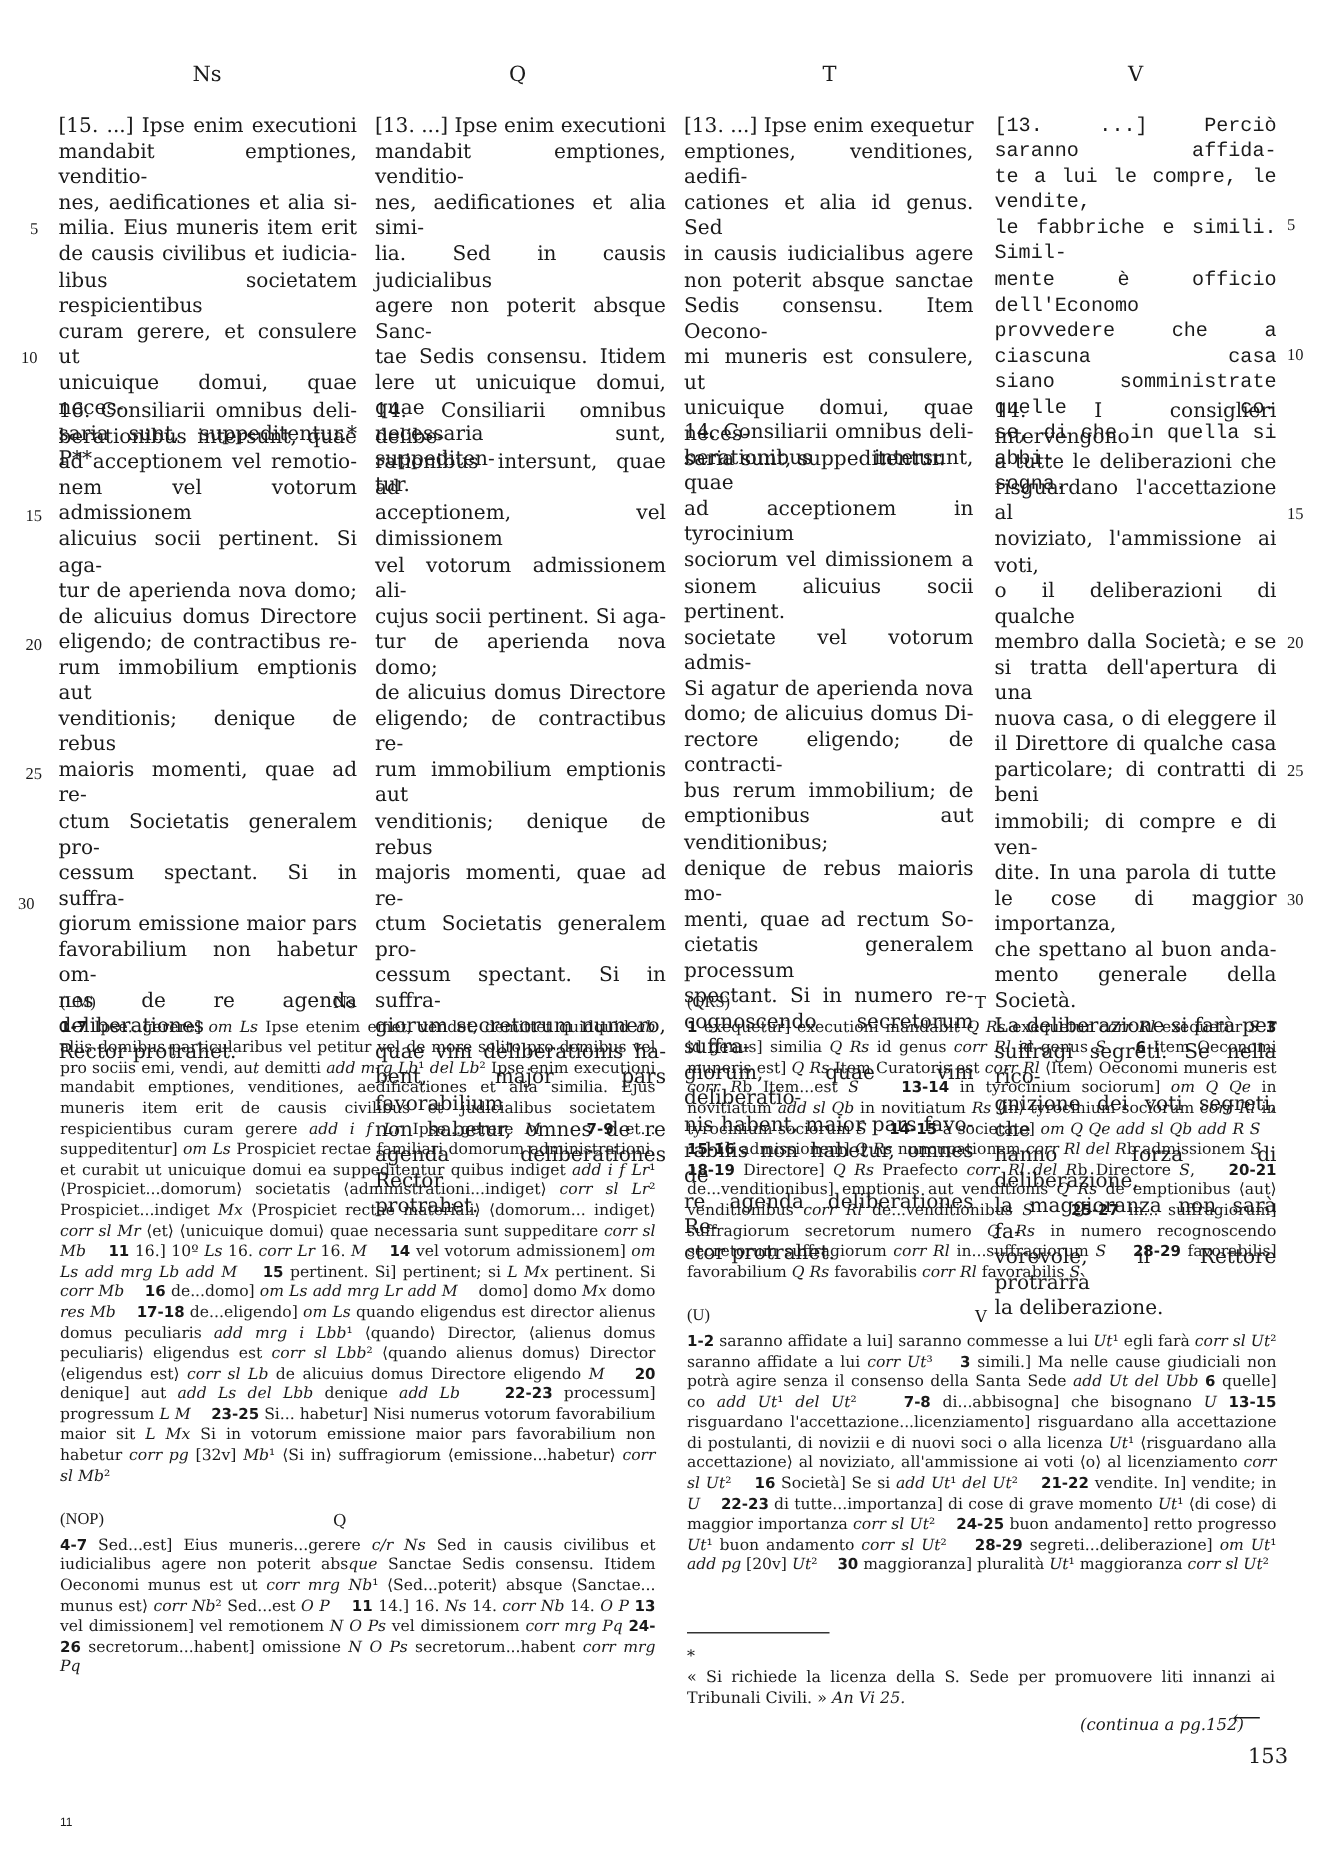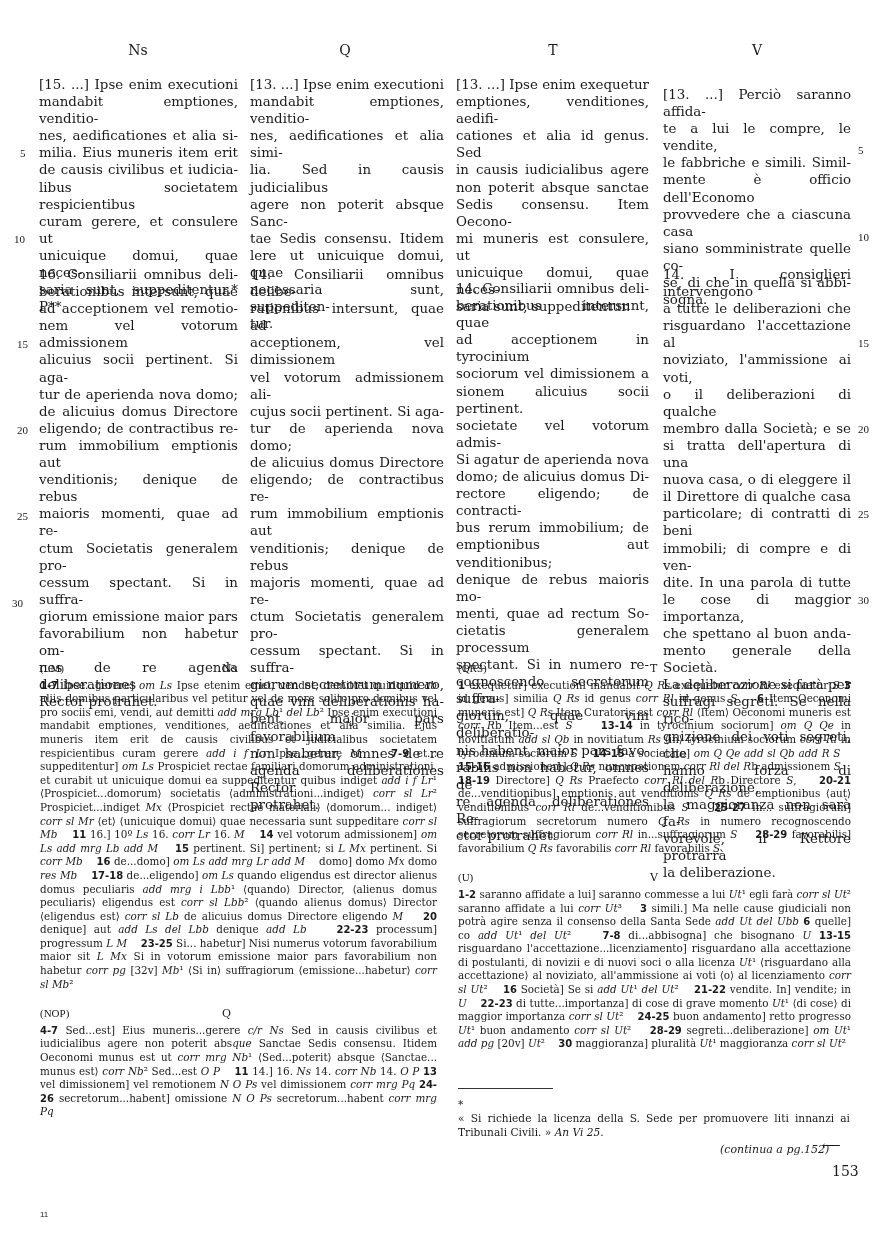--- a/index.html
+++ b/index.html
@@ -59,21 +59,21 @@
     <span class="ln" style="text-align: justify; text-align-last: justify;">[13. ...] Ipse enim exequetur</span>
     <span class="ln" style="text-align: justify; text-align-last: justify;">emptiones, venditiones, aedifi-</span>
     <span class="ln" style="text-align: justify; text-align-last: justify;">cationes et alia id genus. Sed</span>
     <span class="ln" style="text-align: justify; text-align-last: justify;">in causis iudicialibus agere</span>
     <span class="ln" style="text-align: justify; text-align-last: justify;">non poterit absque sanctae</span>
     <span class="ln" style="text-align: justify; text-align-last: justify;">Sedis consensu. Item Oecono-</span>
     <span class="ln" style="text-align: justify; text-align-last: justify;">mi muneris est consulere, ut</span>
     <span class="ln" style="text-align: justify; text-align-last: justify;">unicuique domui, quae neces-</span>
     <span class="ln" style="text-align: left; text-align-last: left;">saria sunt, suppeditentur.</span>
   </div>
-<div class="col" id="c3s1" style="left:663px; top:86px; width:188px;">
+<div class="col" id="c3s1" style="left:663px; top:76px; width:188px;font-family:Liberation Mono, monospace;">
     <span class="ln" style="text-align: justify; text-align-last: justify;">[13. ...] Perciò saranno affida-</span>
     <span class="ln" style="text-align: justify; text-align-last: justify;">te a lui le compre, le vendite,</span>
     <span class="ln" style="text-align: justify; text-align-last: justify;">le fabbriche e simili. Simil-</span>
     <span class="ln" style="text-align: justify; text-align-last: justify;">mente è officio dell'Economo</span>
     <span class="ln" style="text-align: justify; text-align-last: justify;">provvedere che a ciascuna casa</span>
     <span class="ln" style="text-align: justify; text-align-last: justify;">siano somministrate quelle co-</span>
     <span class="ln" style="text-align: justify; text-align-last: justify;">se, di che in quella si abbi-</span>
     <span class="ln" style="text-align: left; text-align-last: left;">sogna.</span>
   </div>
 

